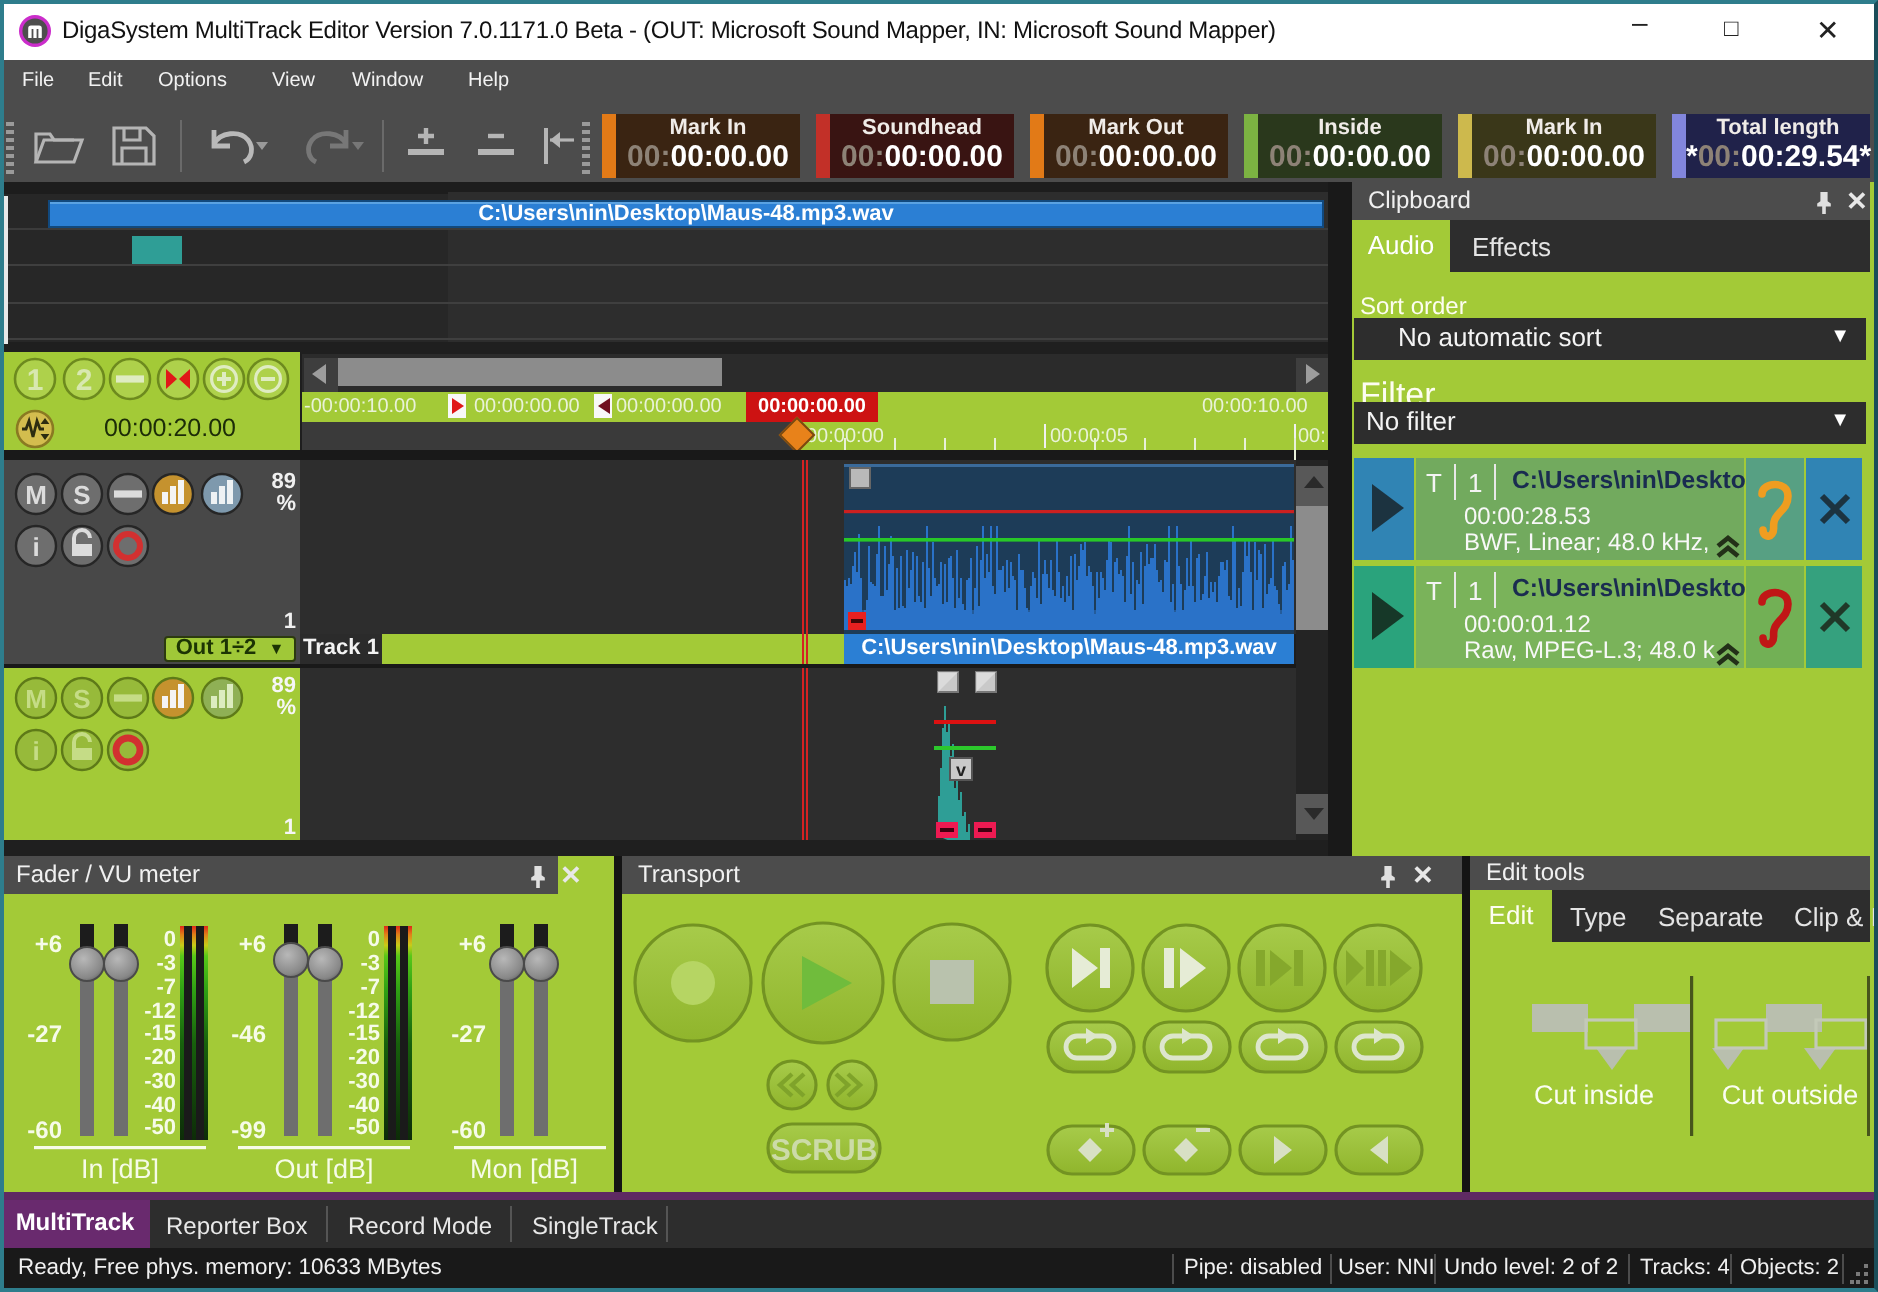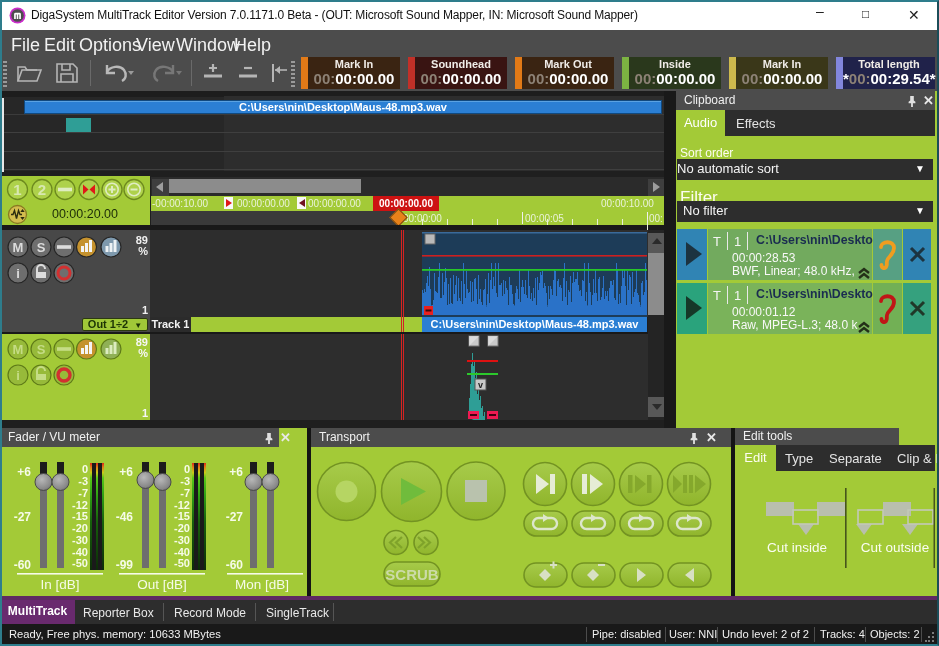--- a/index.html
+++ b/index.html
@@ -6,21 +6,21 @@
 body{font-family:"Liberation Sans",sans-serif;background:#1e1e1e}
 #app{position:absolute;top:0;left:0;width:939px;height:646px;background:#1e1e1e}
 .abs{position:absolute}
 
 #title{left:0;top:0;width:939px;height:30px;background:#fff}
 #title .txt{left:31px;top:8px;font-size:12px;letter-spacing:-0.15px;color:#111}
 
 .winbtn{top:7px;font-size:14px;color:#222}
 
 #menu{left:0;top:30px;width:939px;height:25px;background:#4c4c4c}
-#menu span{position:absolute;top:5px;font-size:18px;color:#f2f2f2}
+#menu span{position:absolute;top:5px;font-size:10px;color:#f2f2f2}
 
 #toolbar{left:0;top:55px;width:939px;height:36px;background:#4c4c4c}
 .grip{top:4px;width:4px;height:28px;background-image:repeating-linear-gradient(#4c4c4c 0 2px,#9a9a9a 2px 4px)}
 .tsep{top:5px;width:1px;height:26px;background:#6a6a6a}
 .tdisp{top:2px;width:99px;height:32px}
 .tdisp .bar{position:absolute;left:0;top:0;width:7px;height:32px}
 .tdisp .lab{position:absolute;left:7px;right:0;top:1px;text-align:center;font-size:11px;font-weight:bold;color:#f0ece8}
 .tdisp .tim{position:absolute;left:7px;right:0;top:13px;text-align:center;font-size:15px;font-weight:bold;color:#fff}
 .dim{color:#8d8276}
 
@@ -340,21 +340,21 @@
       <span class="t">Clipboard</span>
       <svg class="abs" style="left:231px;top:4px" width="10" height="12" viewBox="0 0 10 12">
         <path d="M3.2 1h3.6v4.6l1.6 1.2v1.4H5.9V12H4.1V8.2H1.6V6.8l1.6-1.2z" fill="#e0e0e0"></path>
       </svg>
       <span class="abs px" style="left:247px;top:2px">✕</span>
     </div>
 <div class="abs" style="left:676px;top:110px;width:259px;height:26px;background:#2d2d2d"></div>
 <div class="abs lime" style="left:676px;top:110px;width:49px;height:26px;color:#fff;font-size:13px;text-align:center;line-height:25px">Audio</div>
 <div class="abs" style="left:736px;top:116px;color:#e4e4e4;font-size:13px">Effects</div>
 <div class="abs" style="left:680px;top:146px;color:#fdfdf0;font-size:12px">Sort order</div>
-<div class="abs" style="left:677px;top:159px;width:256px;height:21px;background:#2d2d2d;color:#f4f4f4;font-size:13px;line-height:20px"><span style="margin-left:0">No automatic sort</span><span class="abs" style="right:8px;top:0px;font-size:10px;color:#fff">▼</span></div>
+<div class="abs" style="left:677px;top:159px;width:256px;height:21px;background:#2d2d2d;color:#f4f4f4;font-size:13px;line-height:20px"><span style="margin-left:22px">No automatic sort</span><span class="abs" style="right:8px;top:0px;font-size:10px;color:#fff">▼</span></div>
 <div class="abs" style="left:680px;top:188px;color:#fdfdf0;font-size:17px">Filter</div>
 <div class="abs" style="left:677px;top:201px;width:256px;height:21px;background:#2d2d2d;color:#f4f4f4;font-size:13px;line-height:20px"><span style="margin-left:6px">No filter</span><span class="abs" style="right:8px;top:0px;font-size:10px;color:#fff">▼</span></div>
 
 <div class="abs" style="left:677px;top:229px;width:254px;height:51px">
 <div class="abs" style="left:0;top:0;width:30px;height:51px;background:#3084b4"></div>
 <div class="abs" style="left:9px;top:13px;width:0;height:0;border:12px solid transparent;border-left:16px solid #1c3340;border-right:0"></div>
 <div class="abs" style="left:31px;top:0;width:164px;height:51px;background:#72aa5e"></div>
 <div class="abs" style="left:196px;top:0;width:29px;height:51px;background:#57a083"></div>
 <div class="abs" style="left:226px;top:0;width:28px;height:51px;background:#3084b4"></div>
 <span class="abs" style="left:36px;top:5px;color:#f4f4f4;font-size:13px">T</span>
@@ -576,21 +576,21 @@
         <path d="M239 118h7M242.5 114.5v7" stroke="#d8e0c4" stroke-width="2"></path>
 <path d="M276 128l6-6 6 6-6 6z"></path>
         <path d="M287 118h7" stroke="#d8e0c4" stroke-width="2"></path>
 <path d="M326 121l9 7-9 7z"></path>
 <path d="M383 121l-9 7 9 7z"></path>
 </g>
 </svg>
 
 <div class="abs" style="left:731px;top:428px;width:4px;height:172px;background:#141414"></div>
 <div class="abs" style="left:735px;top:428px;width:202px;height:172px;background:#a3ca37"></div>
-<div class="abs phead" style="left:735px;top:428px;width:164px;height:17px">
+<div class="abs phead" style="left:735px;top:428px;width:200px;height:17px">
       <span class="t" style="top:1px">Edit tools</span>
     </div>
 <div class="abs" style="left:735px;top:445px;width:200px;height:26px;background:#2d2d2d"></div>
 <div class="abs lime" style="left:735px;top:445px;width:41px;height:26px;color:#fdfdf2;font-size:13px;text-align:center;line-height:25px">Edit</div>
 <div class="abs" style="left:785px;top:451px;color:#e4e4e4;font-size:13px">Type</div>
 <div class="abs" style="left:829px;top:451px;color:#e4e4e4;font-size:13px">Separate</div>
 <div class="abs" style="left:897px;top:451px;color:#e4e4e4;font-size:13px;white-space:nowrap">Clip &amp; In</div>
 <svg class="abs" style="left:735px;top:471px" width="200" height="126" viewBox="0 0 200 126">
 <g fill="#b9bfae">
         <rect x="31" y="31" width="28" height="14"></rect>

